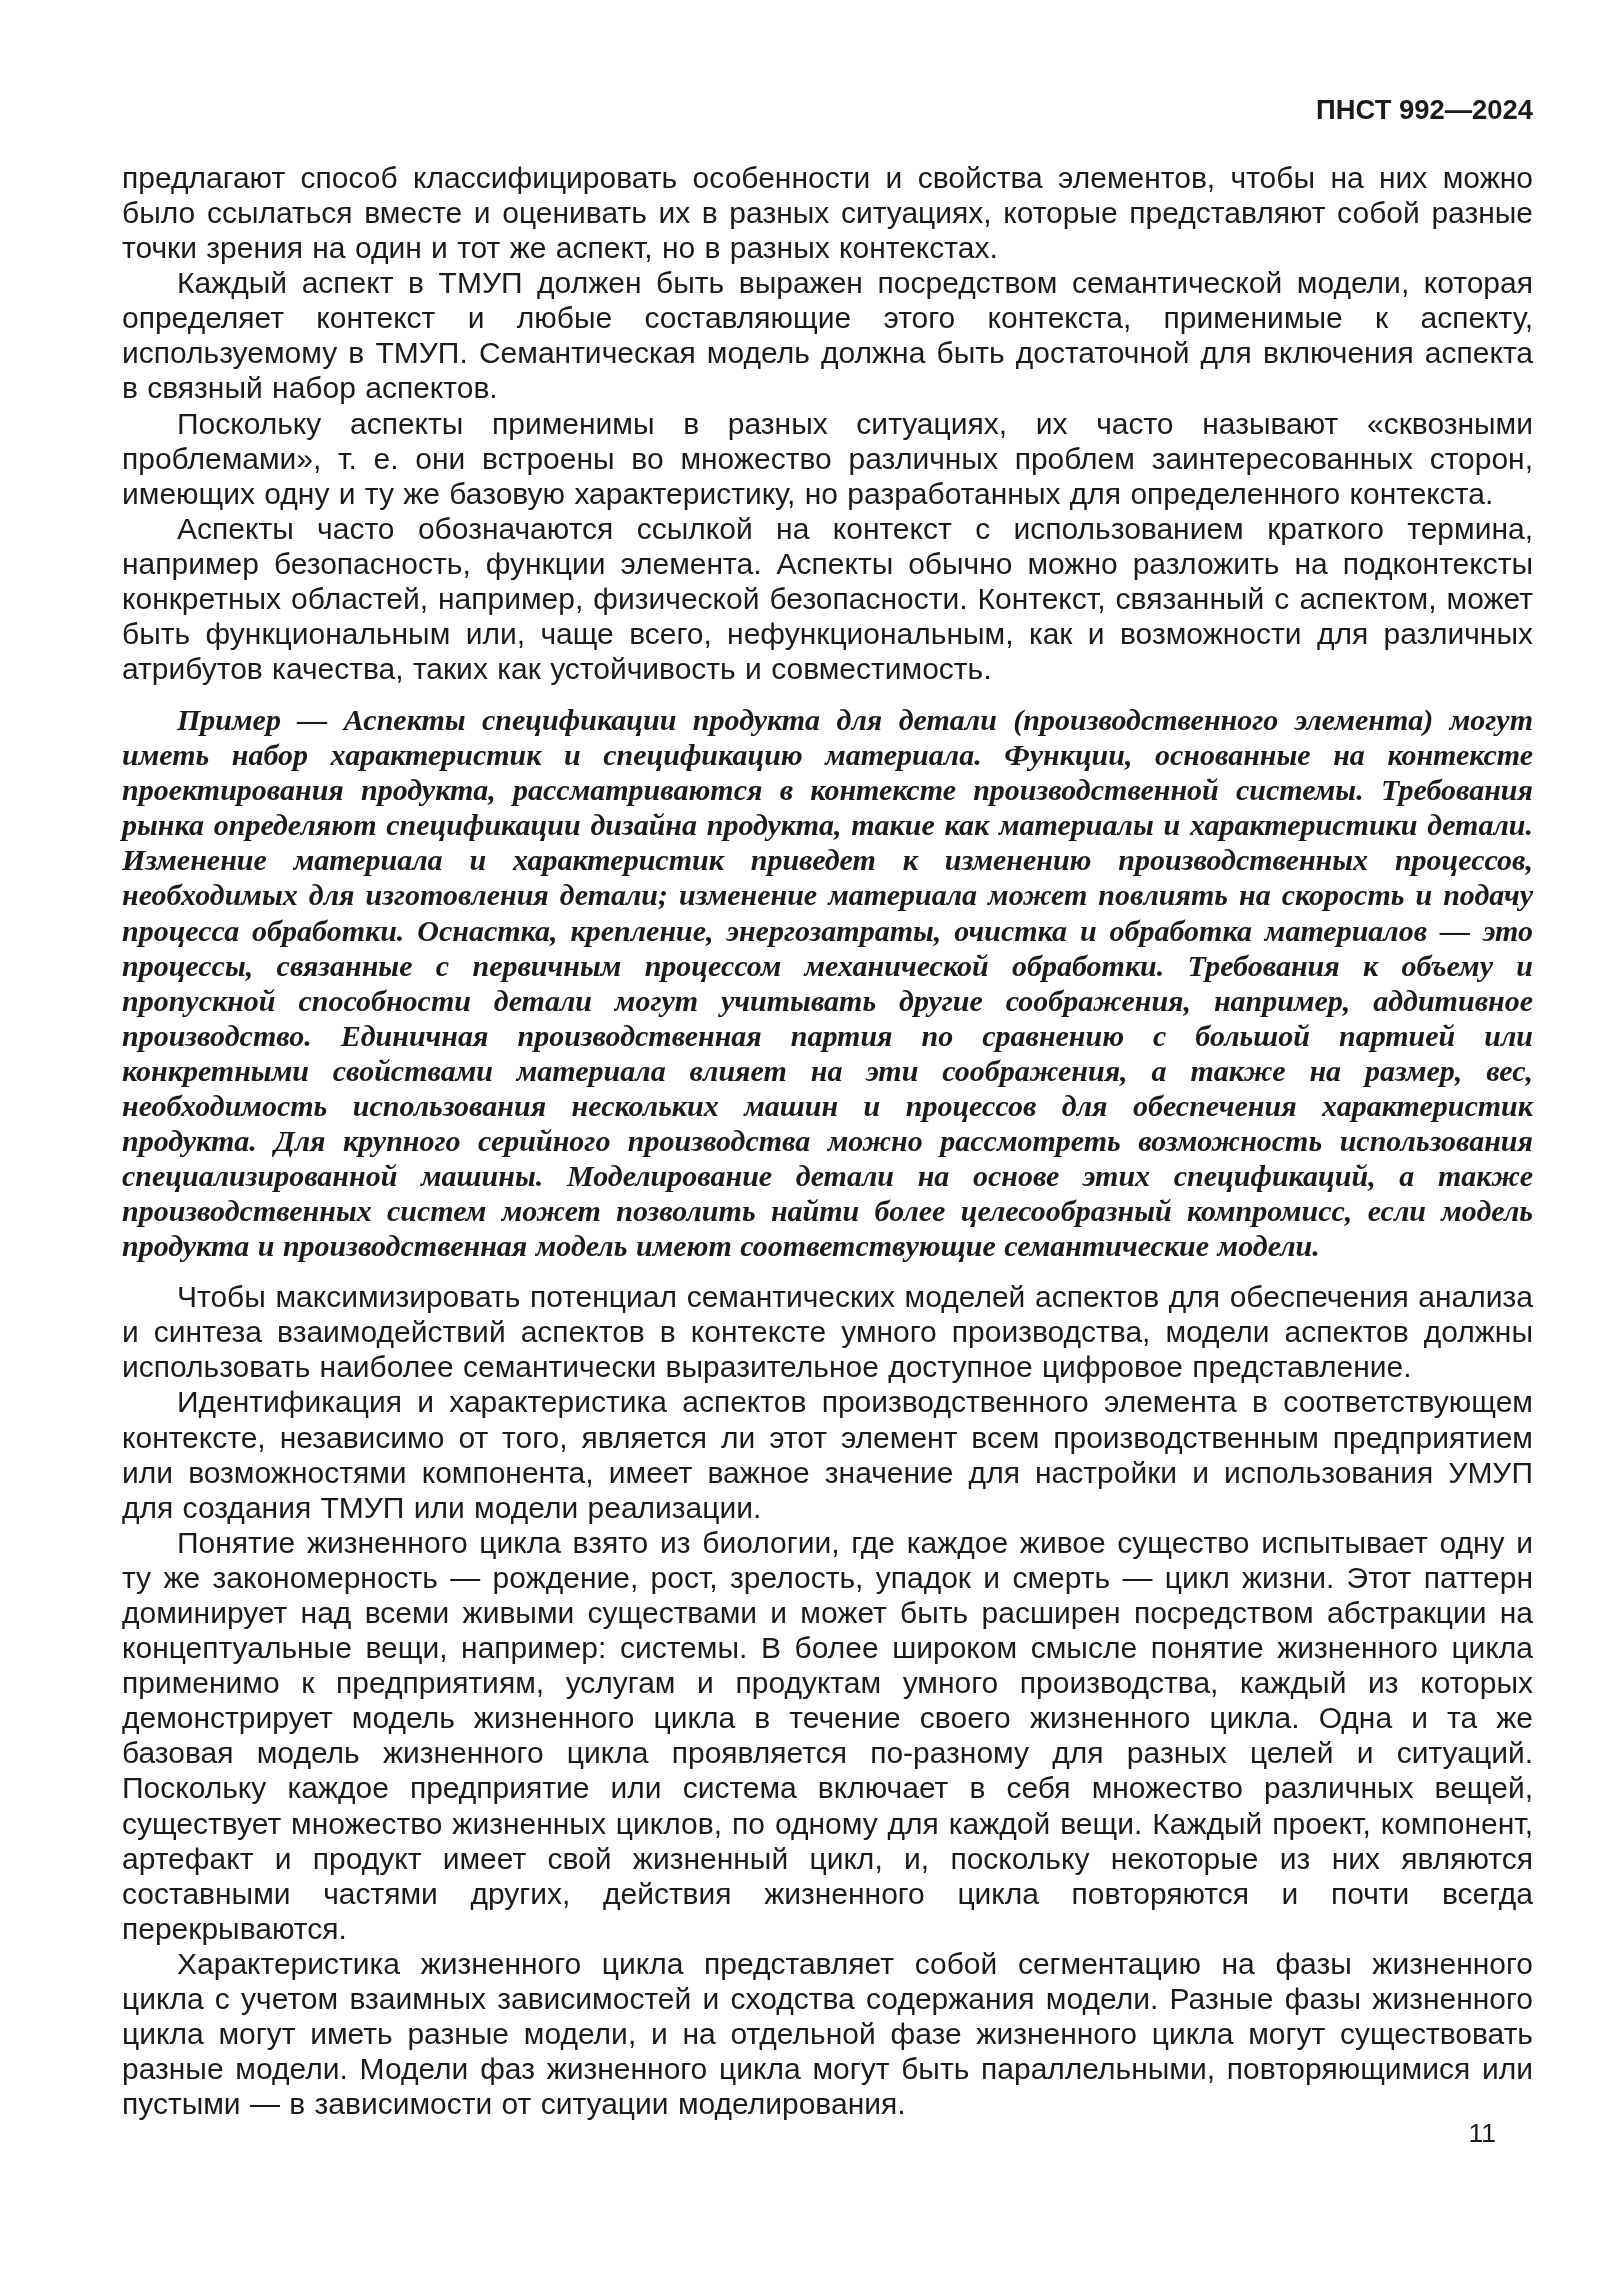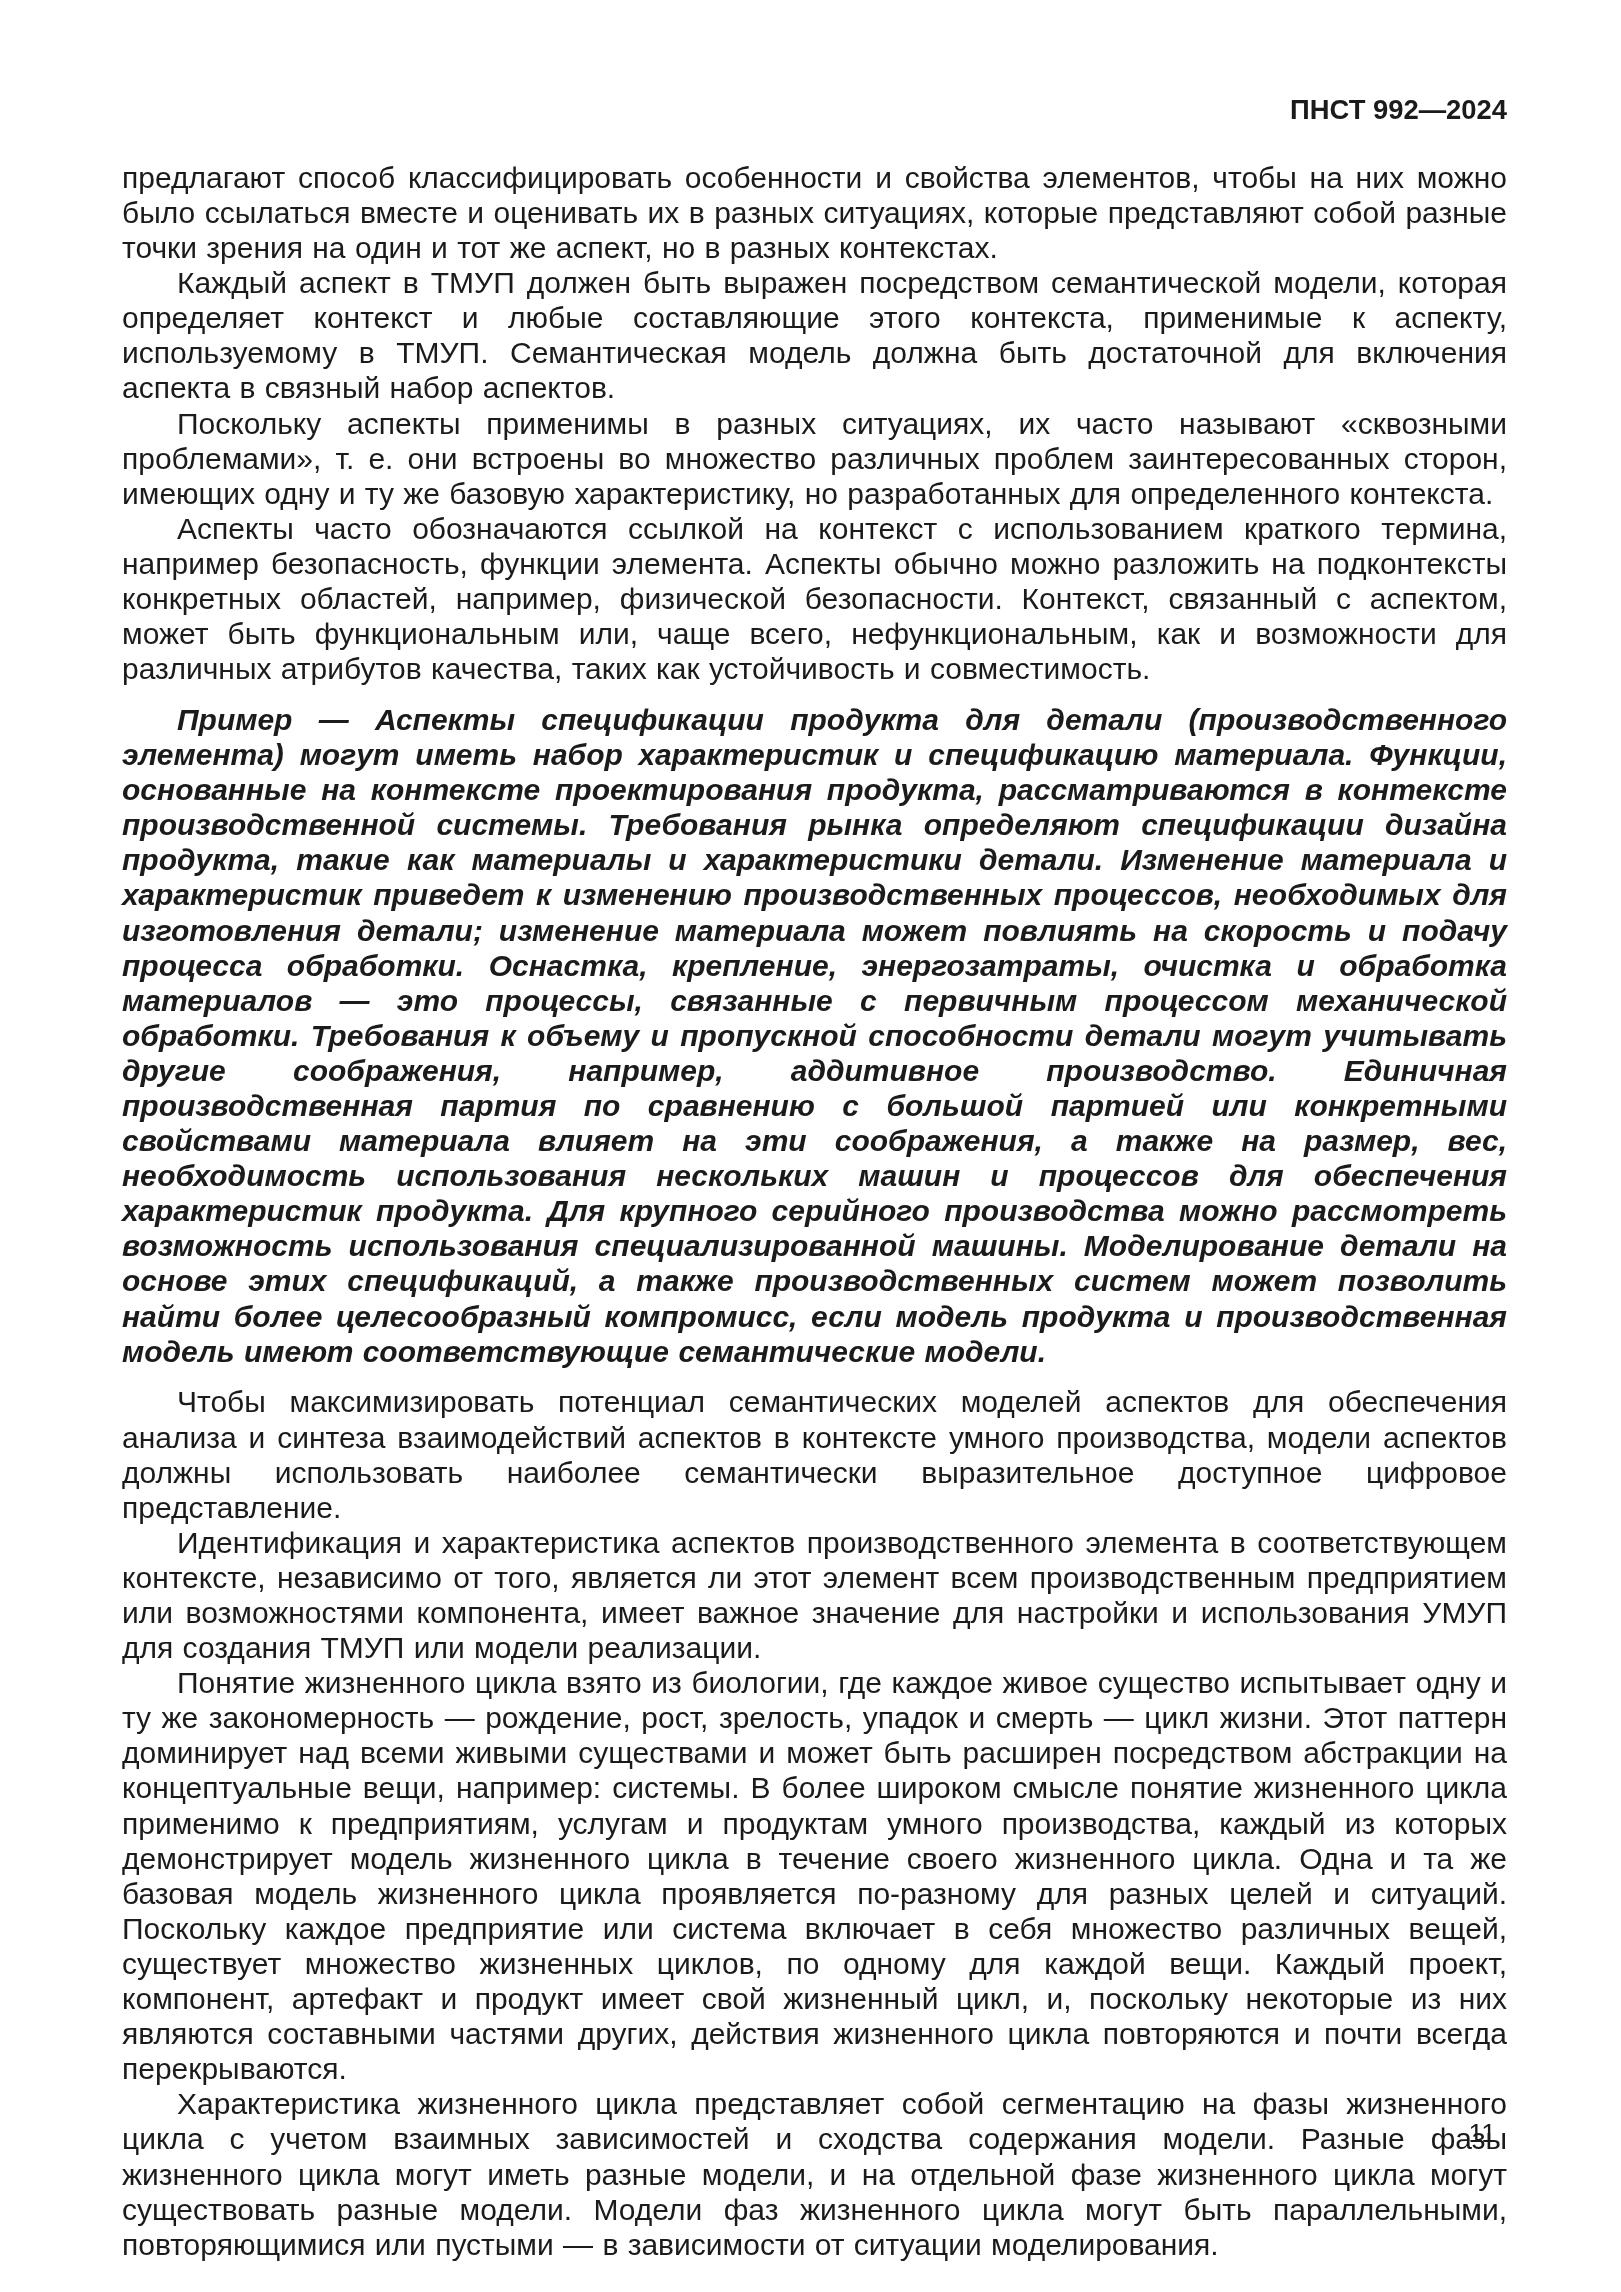--- a/index.html
+++ b/index.html
@@ -7,21 +7,21 @@
     padding: 0;
     background: #e8e8e8;
   }
   .page {
     position: relative;
     width: 1621px;
     height: 2293px;
     margin: 0 auto;
     background: #ffffff;
     box-sizing: border-box;
-    padding: 94px 114px 0 122px;
+    padding: 94px 88px 0 122px;
     font-family: "Liberation Sans", "DejaVu Sans", sans-serif;
     color: #1b1b1b;
     overflow: hidden;
   }
   .doc-header {
     text-align: right;
     font-weight: bold;
     font-size: 27.4px;
     line-height: 1.2;
     margin: 0 0 33px 0;
@@ -36,20 +36,21 @@
     text-indent: 55px;
     word-spacing: 1px;
   }
   .para.noindent {
     text-indent: 0;
   }
   .para.example {
     font-weight: bold;
     font-style: italic;
     margin: 15.7px 0 15.7px 0;
+    font-family: Liberation Serif, serif;
   }
   .para.heading {
     font-weight: bold;
     text-align: left;
     margin: 35px 0 23.5px 0;
   }
   .page-number {
     position: absolute;
     right: 125px;
     bottom: 147px;

